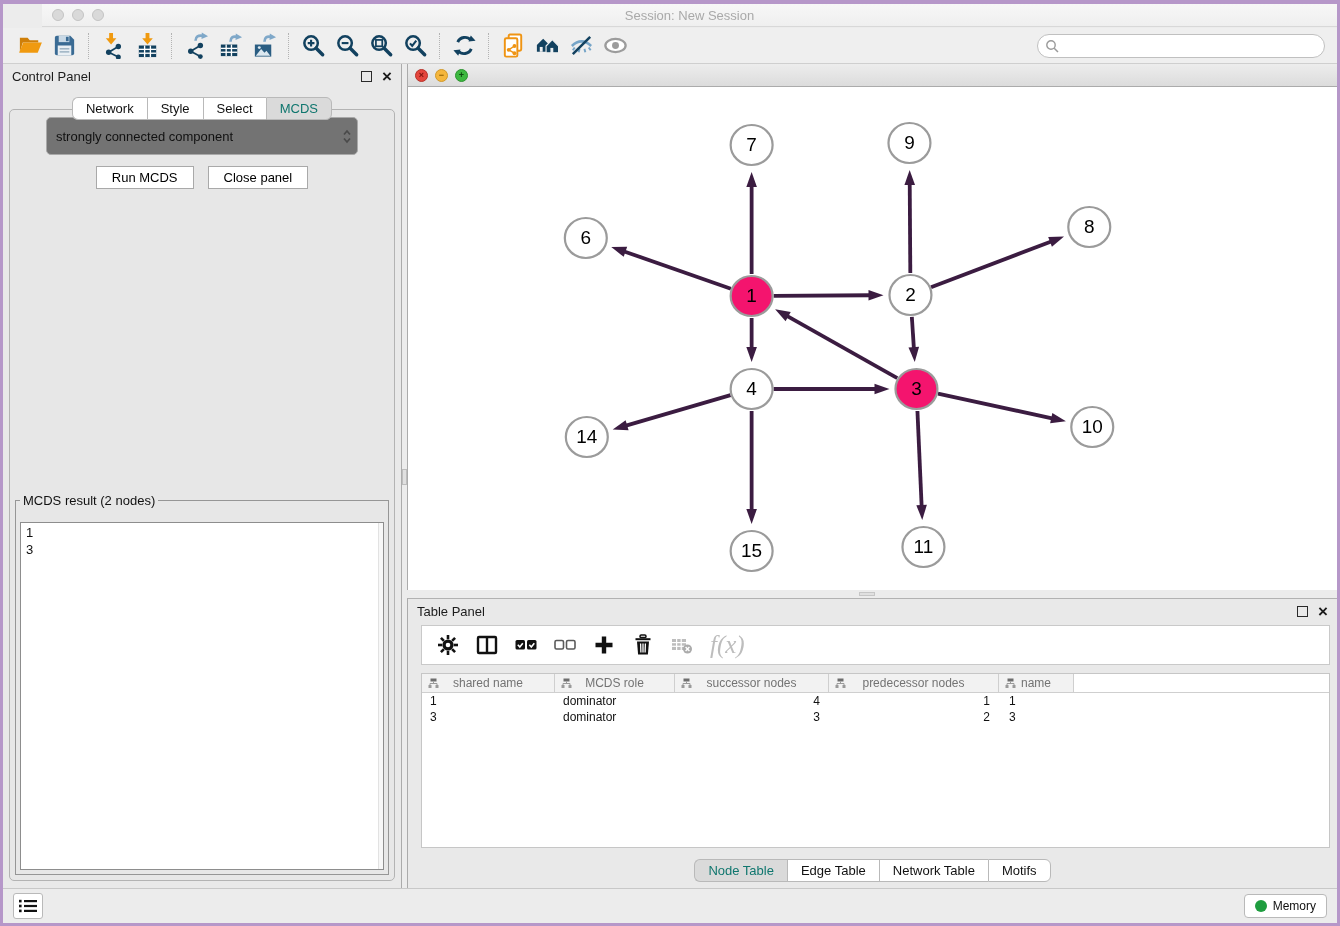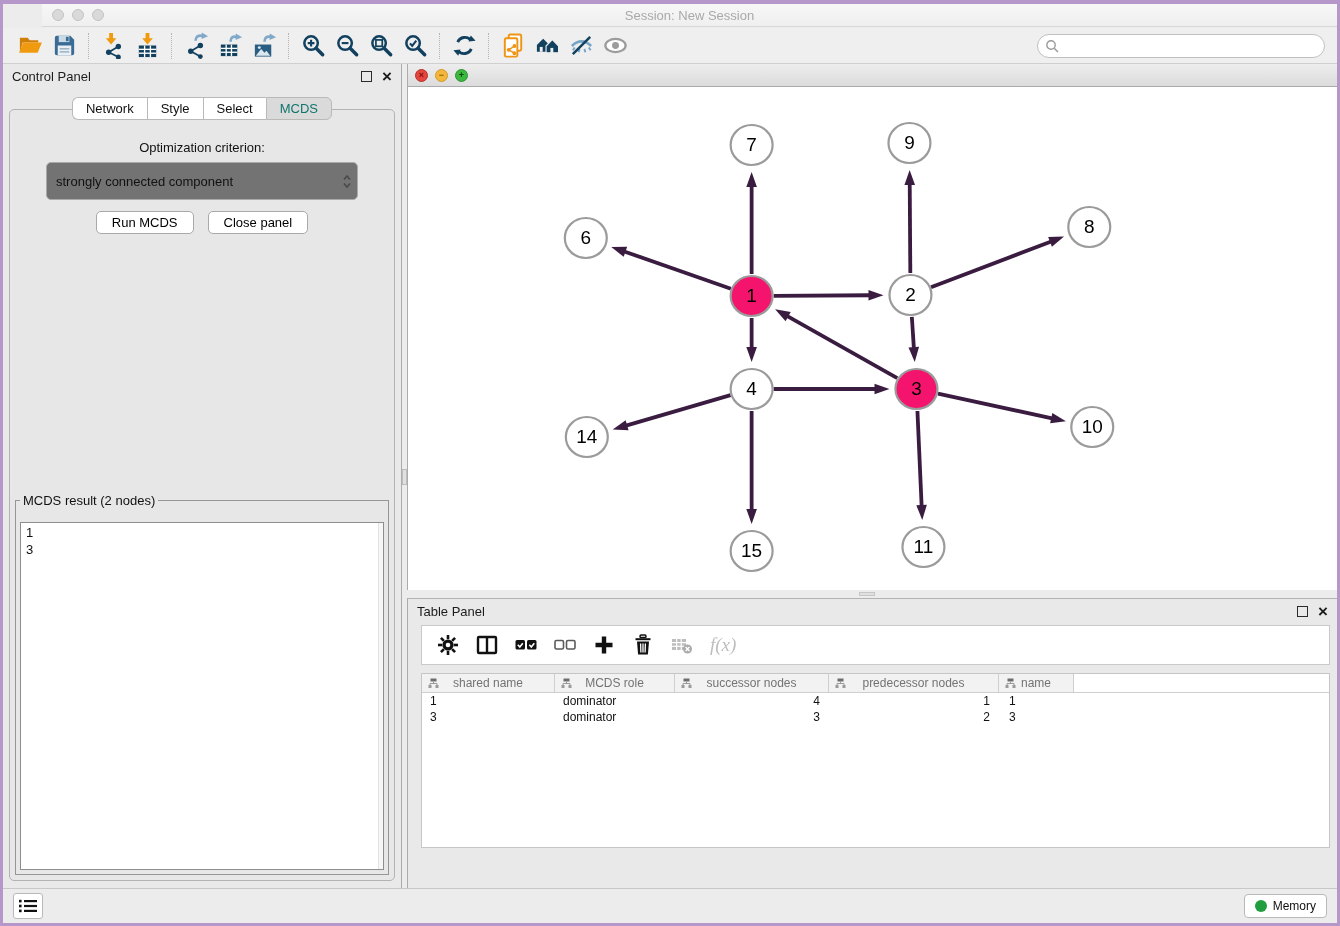--- a/index.html
+++ b/index.html
@@ -34,21 +34,21 @@
   .tab { background:#fff; border:1px solid #b9b9b9; border-right:none; padding:2px 13px; font-size:13px; line-height:17px; color:#111; }
   .tab:first-child { border-radius:6px 0 0 6px; }
   .tab:last-child { border-radius:0 6px 6px 0; border-right:1px solid #b9b9b9; }
   .tab.selected { background:#dadada; color:#0f766e; }
 
   .cp-box { position:absolute; left:6px; right:6px; top:45px; bottom:7px; background:#e7e7e7; border:1px solid #b3b3b3; border-radius:5px; }
   .opt-label { text-align:center; margin-top:30px; font-size:13px; }
   .dropdown { width:312px; height:38px; margin:7px auto 0 auto; background:#737373; border:1px solid #a9a9a9; border-radius:5px; display:flex; align-items:center; padding:0 4px 0 9px; font-size:13px; }
   .dropdown .dd-label { flex:1; }
   .btn-row { display:flex; justify-content:center; gap:14px; margin-top:11px; }
-  .btn { background:#fff; border:1px solid #a9a9a9; border-radius:5px; padding:3px 15px; font-size:13px; font-family:"Liberation Sans",sans-serif; }
+  .btn { background:#fff; border:1px solid #a9a9a9; border-radius:0; padding:3px 15px; font-size:13px; font-family:"Liberation Sans",sans-serif; }
 
   .result-fieldset { position:absolute; left:5px; right:5px; top:383px; bottom:5px; border:1px solid #969696; padding:0; }
   .result-fieldset legend { font-size:13px; margin-left:4px; padding:0 3px; color:#111; }
   .result-area { position:absolute; left:4px; right:4px; top:14px; bottom:4px; background:#fff; border:1px solid #8d8d8d; font-size:13px; line-height:17px; padding:1px 5px; white-space:pre; overflow:hidden; }
   .result-scroll { position:absolute; right:5px; top:15px; bottom:5px; width:5px; background:#f7f7f7; border-left:1px solid #e2e2e2; }
 
   
   .v-divider { position:absolute; left:398px; width:6px; top:60px; bottom:35px; background:#ececec; border-left:1px solid #ababab; }
   .v-grip { position:absolute; top:405px; left:0; width:5px; height:16px; background:#e0e0e0; border:1px solid #bdbdbd; }
   .h-divider { position:absolute; left:404px; right:0; top:586px; height:8px; background:#ececec; }
@@ -62,21 +62,21 @@
   .traffic.yellow { background:#f5b63c; border:1px solid #d1992a; color:#8a5d02; }
   .traffic.green { background:#3cb83f; border:1px solid #2d9330; color:#0e4c10; }
   .nv-title { position:absolute; left:0; right:0; text-align:center; font-size:13px; color:#111; }
   .nv-canvas { position:absolute; left:0; right:0; top:23px; bottom:0; }
   .nv-canvas svg { width:100%; height:100%; display:block; }
 
   
   .table-panel { position:absolute; left:404px; right:0; top:594px; bottom:35px; background:#e9e9e9; border-left:1px solid #ababab; border-top:1px solid #b2b2b2; }
   .tp-toolbar { position:absolute; left:13px; right:7px; top:26px; height:40px; background:#fff; border:1px solid #c9c9c9; display:flex; align-items:center; gap:17px; padding-left:15px; }
   .tpi { width:22px; height:22px; display:block; }
-  .fx { font-family:"Liberation Serif",serif; font-style:italic; font-size:19px; color:#bdbdbd; }
+  .fx { font-family:"Liberation Serif",serif; font-style:italic; font-size:25px; color:#bdbdbd; }
   .tp-table-wrap { position:absolute; left:13px; right:7px; top:74px; bottom:40px; background:#fff; border:1px solid #c6c6c6; overflow:hidden; }
   .tp-header { display:flex; height:19px; border-bottom:1px solid #cfcfcf; }
   .th { background:#f2f2f2; border-right:1px solid #cfcfcf; position:relative; display:flex; align-items:center; justify-content:center; font-size:12px; color:#737373; }
   .th .sort-ic { position:absolute; left:6px; top:4px; }
   .tr { display:flex; height:16px; }
   .td { font-size:12px; line-height:16px; white-space:nowrap; overflow:hidden; }
   .td.left { padding-left:8px; text-align:left; }
   .td.right { padding-right:9px; text-align:right; }
   .td.namecol { padding-left:10px; }
   .tp-tabs { bottom:6px; }
@@ -270,21 +270,20 @@
       <span class="float-icon"></span>
       <span class="close-icon">×</span>
     </div>
     <div class="tabs cp-tabs" id="cp-tabs">
         <span class="tab">Network</span>
         <span class="tab">Style</span>
         <span class="tab">Select</span>
         <span class="tab selected">MCDS</span>
       </div>
     <div class="cp-box">
-      <div class="opt-label">Optimization criterion:</div>
       <div class="dropdown">
         <span class="dd-label">strongly connected component</span>
         <svg width="12" height="17" viewBox="0 0 12 17">
             <path d="M3 6.5 L6 3 L9 6.5 M3 10.5 L6 14 L9 10.5" fill="none" stroke="#4a4a4a" stroke-width="1.7"></path>
           </svg>
       </div>
       <div class="btn-row">
         <button class="btn">Run MCDS</button>
         <button class="btn">Close panel</button>
       </div>
@@ -553,20 +552,26 @@
           </div>
           <div class="tr">
             <div class="td left" style="width: 133px;">3</div>
             <div class="td left" style="width: 120px;">dominator</div>
             <div class="td right" style="width: 154px;">3</div>
             <div class="td right" style="width: 170px;">2</div>
             <div class="td left namecol" style="width: 75px;">3</div>
           </div>
         </div>
     </div>
+    <div class="tabs tp-tabs" id="tp-tabs" style="position:absolute;">
+        <span class="tab selected">Node Table</span>
+        <span class="tab">Edge Table</span>
+        <span class="tab">Network Table</span>
+        <span class="tab">Motifs</span>
+      </div>
   </div>
 
   <div class="statusbar">
     <span class="list-btn">
       <svg width="20" height="16" viewBox="0 0 20 16">
           <g fill="#111">
             <rect x="1" y="1.8" width="2.6" height="2.6"></rect>
             <rect x="1" y="6.7" width="2.6" height="2.6"></rect>
             <rect x="1" y="11.6" width="2.6" height="2.6"></rect>
           </g>

